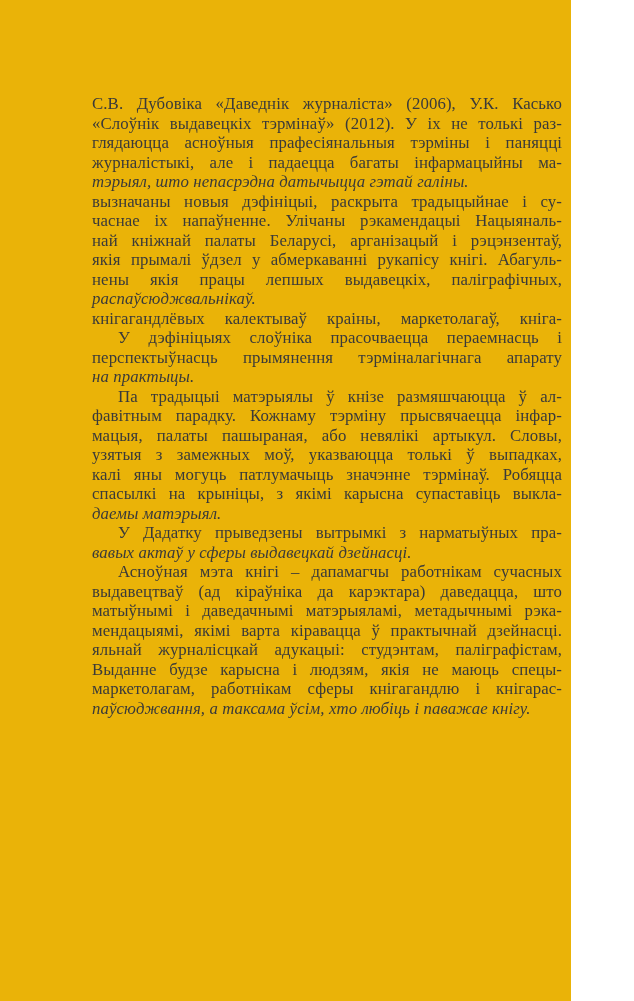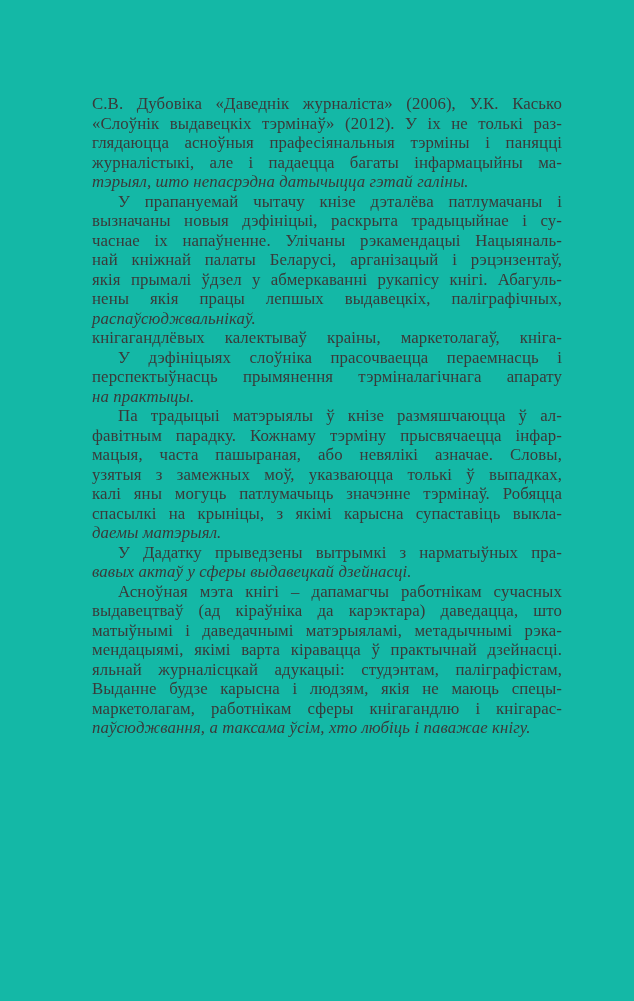--- a/index.html
+++ b/index.html
@@ -8,23 +8,23 @@
   }
   body {
     width: 634px;
     height: 1001px;
     background: #ffffff;
     font-family: "Liberation Serif", "DejaVu Serif", serif;
     overflow: hidden;
   }
   .page {
     position: relative;
-    width: 634px;
+    width: 571px;
     height: 1001px;
-    background: #14b8a6;
+    background: #eab308;
   }
   .text-block {
     position: absolute;
     top: 94px;
     left: 92px;
     width: 470px;
     color: #3a3a3a;
   }
   .paragraph {
     margin: 0;
@@ -54,40 +54,39 @@
 
     <div class="paragraph">
       <div class="line">С.В. Дубовіка «Даведнік журналіста» (2006), У.К. Касько</div>
       <div class="line">«Слоўнік выдавецкіх тэрмінаў» (2012). У іх не толькі раз-</div>
       <div class="line">глядаюцца асноўныя прафесіянальныя тэрміны і паняцці</div>
       <div class="line">журналістыкі, але і падаецца багаты інфармацыйны ма-</div>
       <div class="line para-end">тэрыял, што непасрэдна датычыцца гэтай галіны.</div>
     </div>
 
     <div class="paragraph">
-      <div class="line indent">У прапануемай чытачу кнізе дэталёва патлумачаны і</div>
       <div class="line">вызначаны новыя дэфініцыі, раскрыта традыцыйнае і су-</div>
       <div class="line">часнае іх напаўненне. Улічаны рэкамендацыі Нацыяналь-</div>
       <div class="line">най кніжнай палаты Беларусі, арганізацый і рэцэнзентаў,</div>
       <div class="line">якія прымалі ўдзел у абмеркаванні рукапісу кнігі. Абагуль-</div>
       <div class="line">нены якія працы лепшых выдавецкіх, паліграфічных,</div>
       <div class="line para-end">распаўсюджвальнікаў.</div>
       <div class="line">кнігагандлёвых калектываў краіны, маркетолагаў, кніга-</div>
     </div>
 
     <div class="paragraph">
       <div class="line indent">У дэфініцыях слоўніка прасочваецца пераемнасць і</div>
       <div class="line">перспектыўнасць прымянення тэрміналагічнага апарату</div>
       <div class="line para-end">на практыцы.</div>
     </div>
 
     <div class="paragraph">
       <div class="line indent">Па традыцыі матэрыялы ў кнізе размяшчаюцца ў ал-</div>
       <div class="line">фавітным парадку. Кожнаму тэрміну прысвячаецца інфар-</div>
-      <div class="line">мацыя, часта пашыраная, або невялікі азначае. Словы,</div>
+      <div class="line">мацыя, палаты пашыраная, або невялікі артыкул. Словы,</div>
       <div class="line">узятыя з замежных моў, указваюцца толькі ў выпадках,</div>
       <div class="line">калі яны могуць патлумачыць значэнне тэрмінаў. Робяцца</div>
       <div class="line">спасылкі на крыніцы, з якімі карысна супаставіць выкла-</div>
       <div class="line para-end">даемы матэрыял.</div>
     </div>
 
     <div class="paragraph">
       <div class="line indent">У Дадатку прыведзены вытрымкі з нарматыўных пра-</div>
       <div class="line para-end">вавых актаў у сферы выдавецкай дзейнасці.</div>
     </div>

